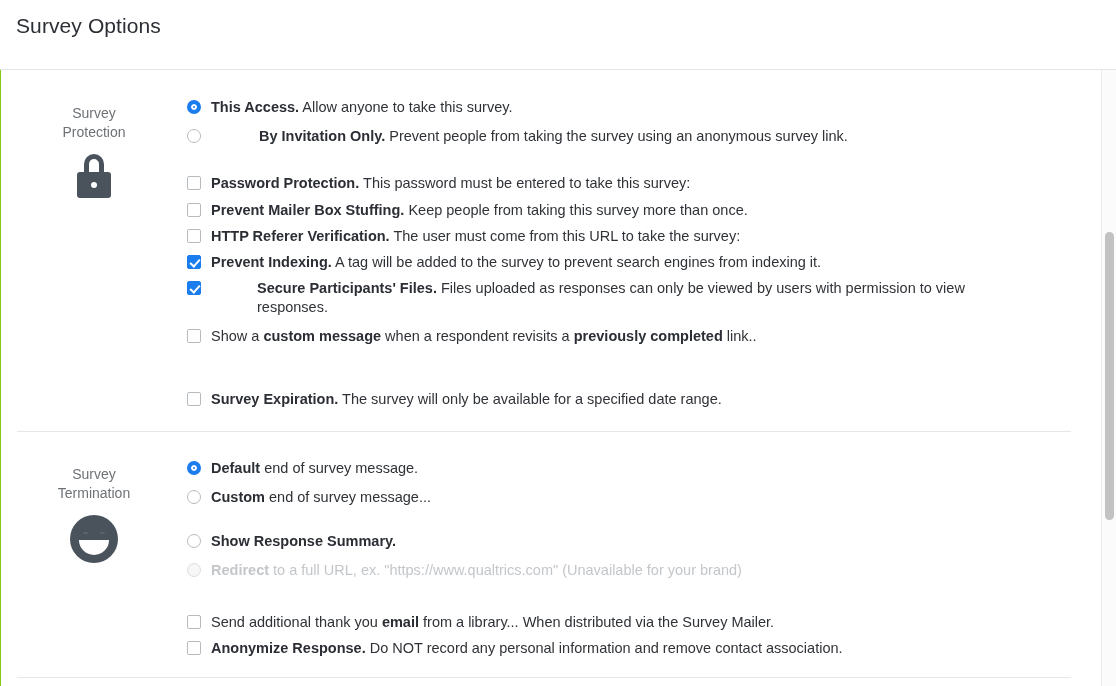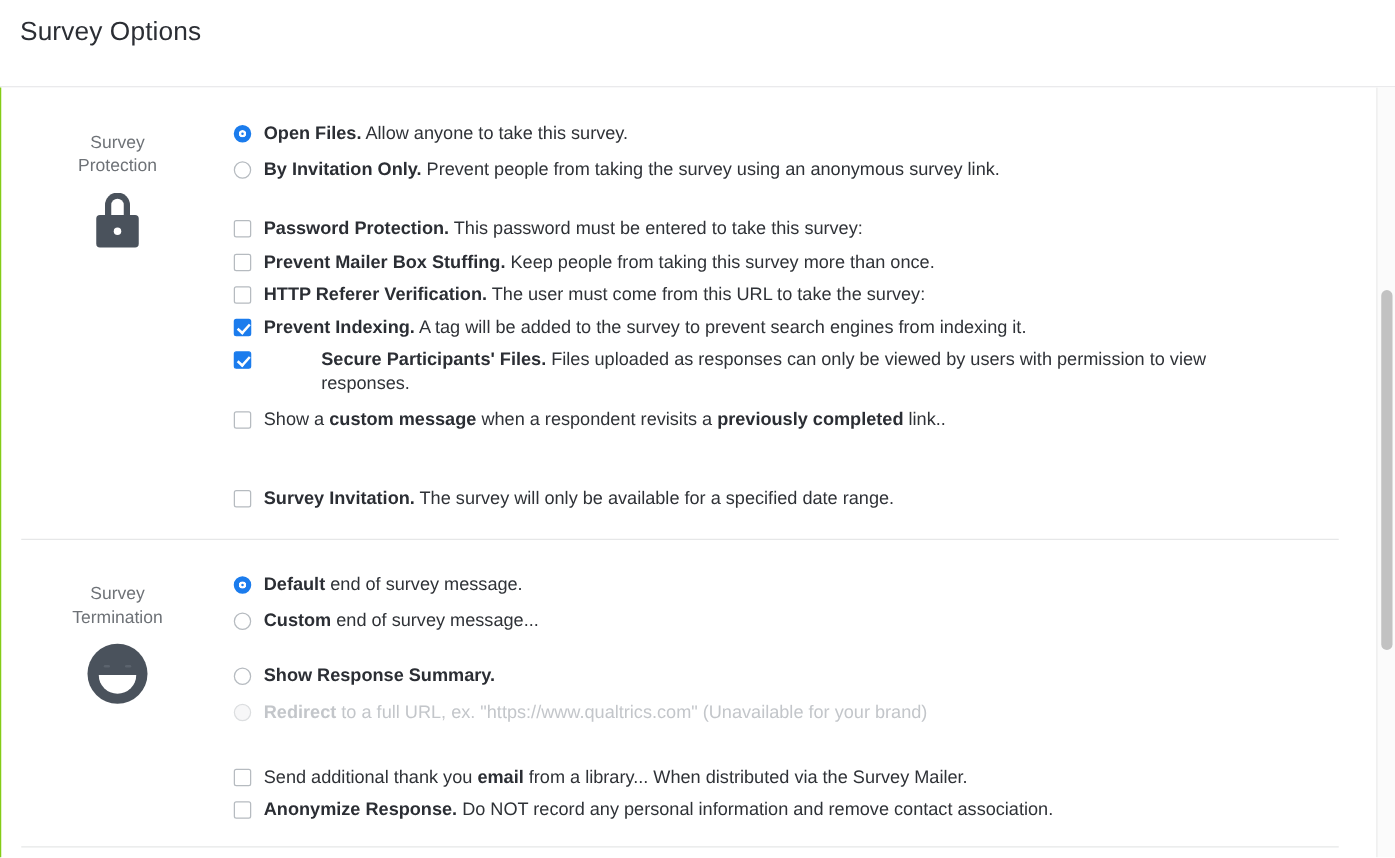--- a/index.html
+++ b/index.html
@@ -250,25 +250,25 @@
         </span>
       </div>
 
       <div class="options">
 
         <div class="opt-row r" style="top:28px;">
           <span class="ctrl">
               <span class="radio checked"></span>
             </span>
           <span class="opt-text">
-            <b>Open Files.</b><span> Allow anyone to take this survey.</span>
-          </span>
-        </div>
-
-        <div class="opt-row r" style="top:57px;">
+            <b>This Access.</b><span> Allow anyone to take this survey.</span>
+          </span>
+        </div>
+
+        <div class="opt-row r" style="top:57px;gap:48px;">
           <span class="ctrl">
               <span class="radio"></span>
             </span>
           <span class="opt-text">
             <b>By Invitation Only.</b><span> Prevent people from taking the survey using an anonymous survey link.</span>
           </span>
         </div>
 
         <div class="opt-row r" style="top:104px;">
           <span class="ctrl">
@@ -320,21 +320,21 @@
               <span class="checkbox"></span>
             </span>
           <span class="opt-text"><span>Show a </span><b>custom message</b><span> when a respondent revisits a </span><b>previously completed</b><span> link..</span></span>
         </div>
 
         <div class="opt-row r" style="top:320px;">
           <span class="ctrl">
               <span class="checkbox"></span>
             </span>
           <span class="opt-text">
-            <b>Survey Invitation.</b><span> The survey will only be available for a specified date range.</span>
+            <b>Survey Expiration.</b><span> The survey will only be available for a specified date range.</span>
           </span>
         </div>
 
       </div>
     </div>
 
     <div class="section-divider" id="divider-mid"></div>
 
     <div class="section" id="section-termination">
 

